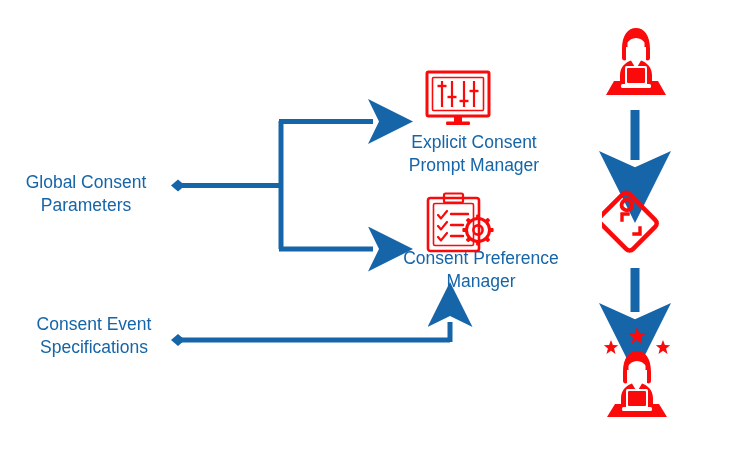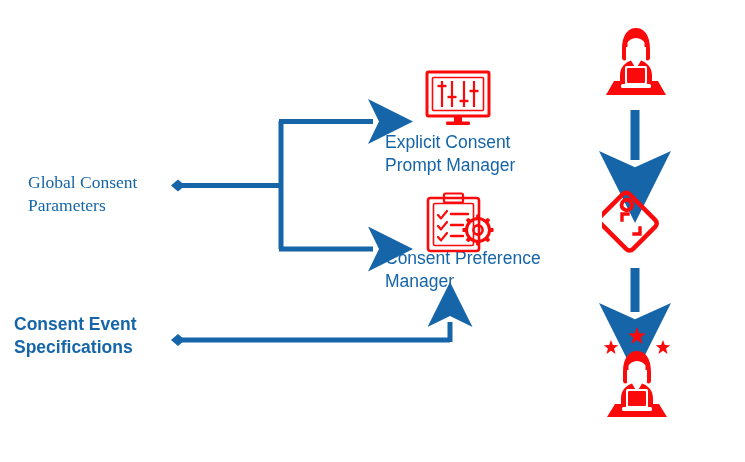--- a/index.html
+++ b/index.html
@@ -13,35 +13,33 @@
     height: 462px;
     background: #ffffff;
     font-family: "Liberation Sans", sans-serif;
     overflow: hidden;
   }
   .label {
     position: absolute;
     color: #1565A8;
     font-size: 17.5px;
     line-height: 23px;
-    text-align: left;
+    text-align: center;
     white-space: pre-line;
     font-family: "Liberation Sans", sans-serif;
   }
   #label-global-consent-parameters {
-    left: 28px;
+    left: 6px;
     top: 171px;
     width: 160px;
-    font-family: Liberation Serif, serif;
   }
   #label-consent-event-specifications {
     left: 14px;
     top: 313px;
     width: 160px;
-    font-weight: bold;
   }
   #label-explicit-consent-prompt-manager {
     left: 385px;
     top: 131px;
     width: 178px;
   }
   #label-consent-preference-manager {
     left: 385px;
     top: 247px;
     width: 192px;

